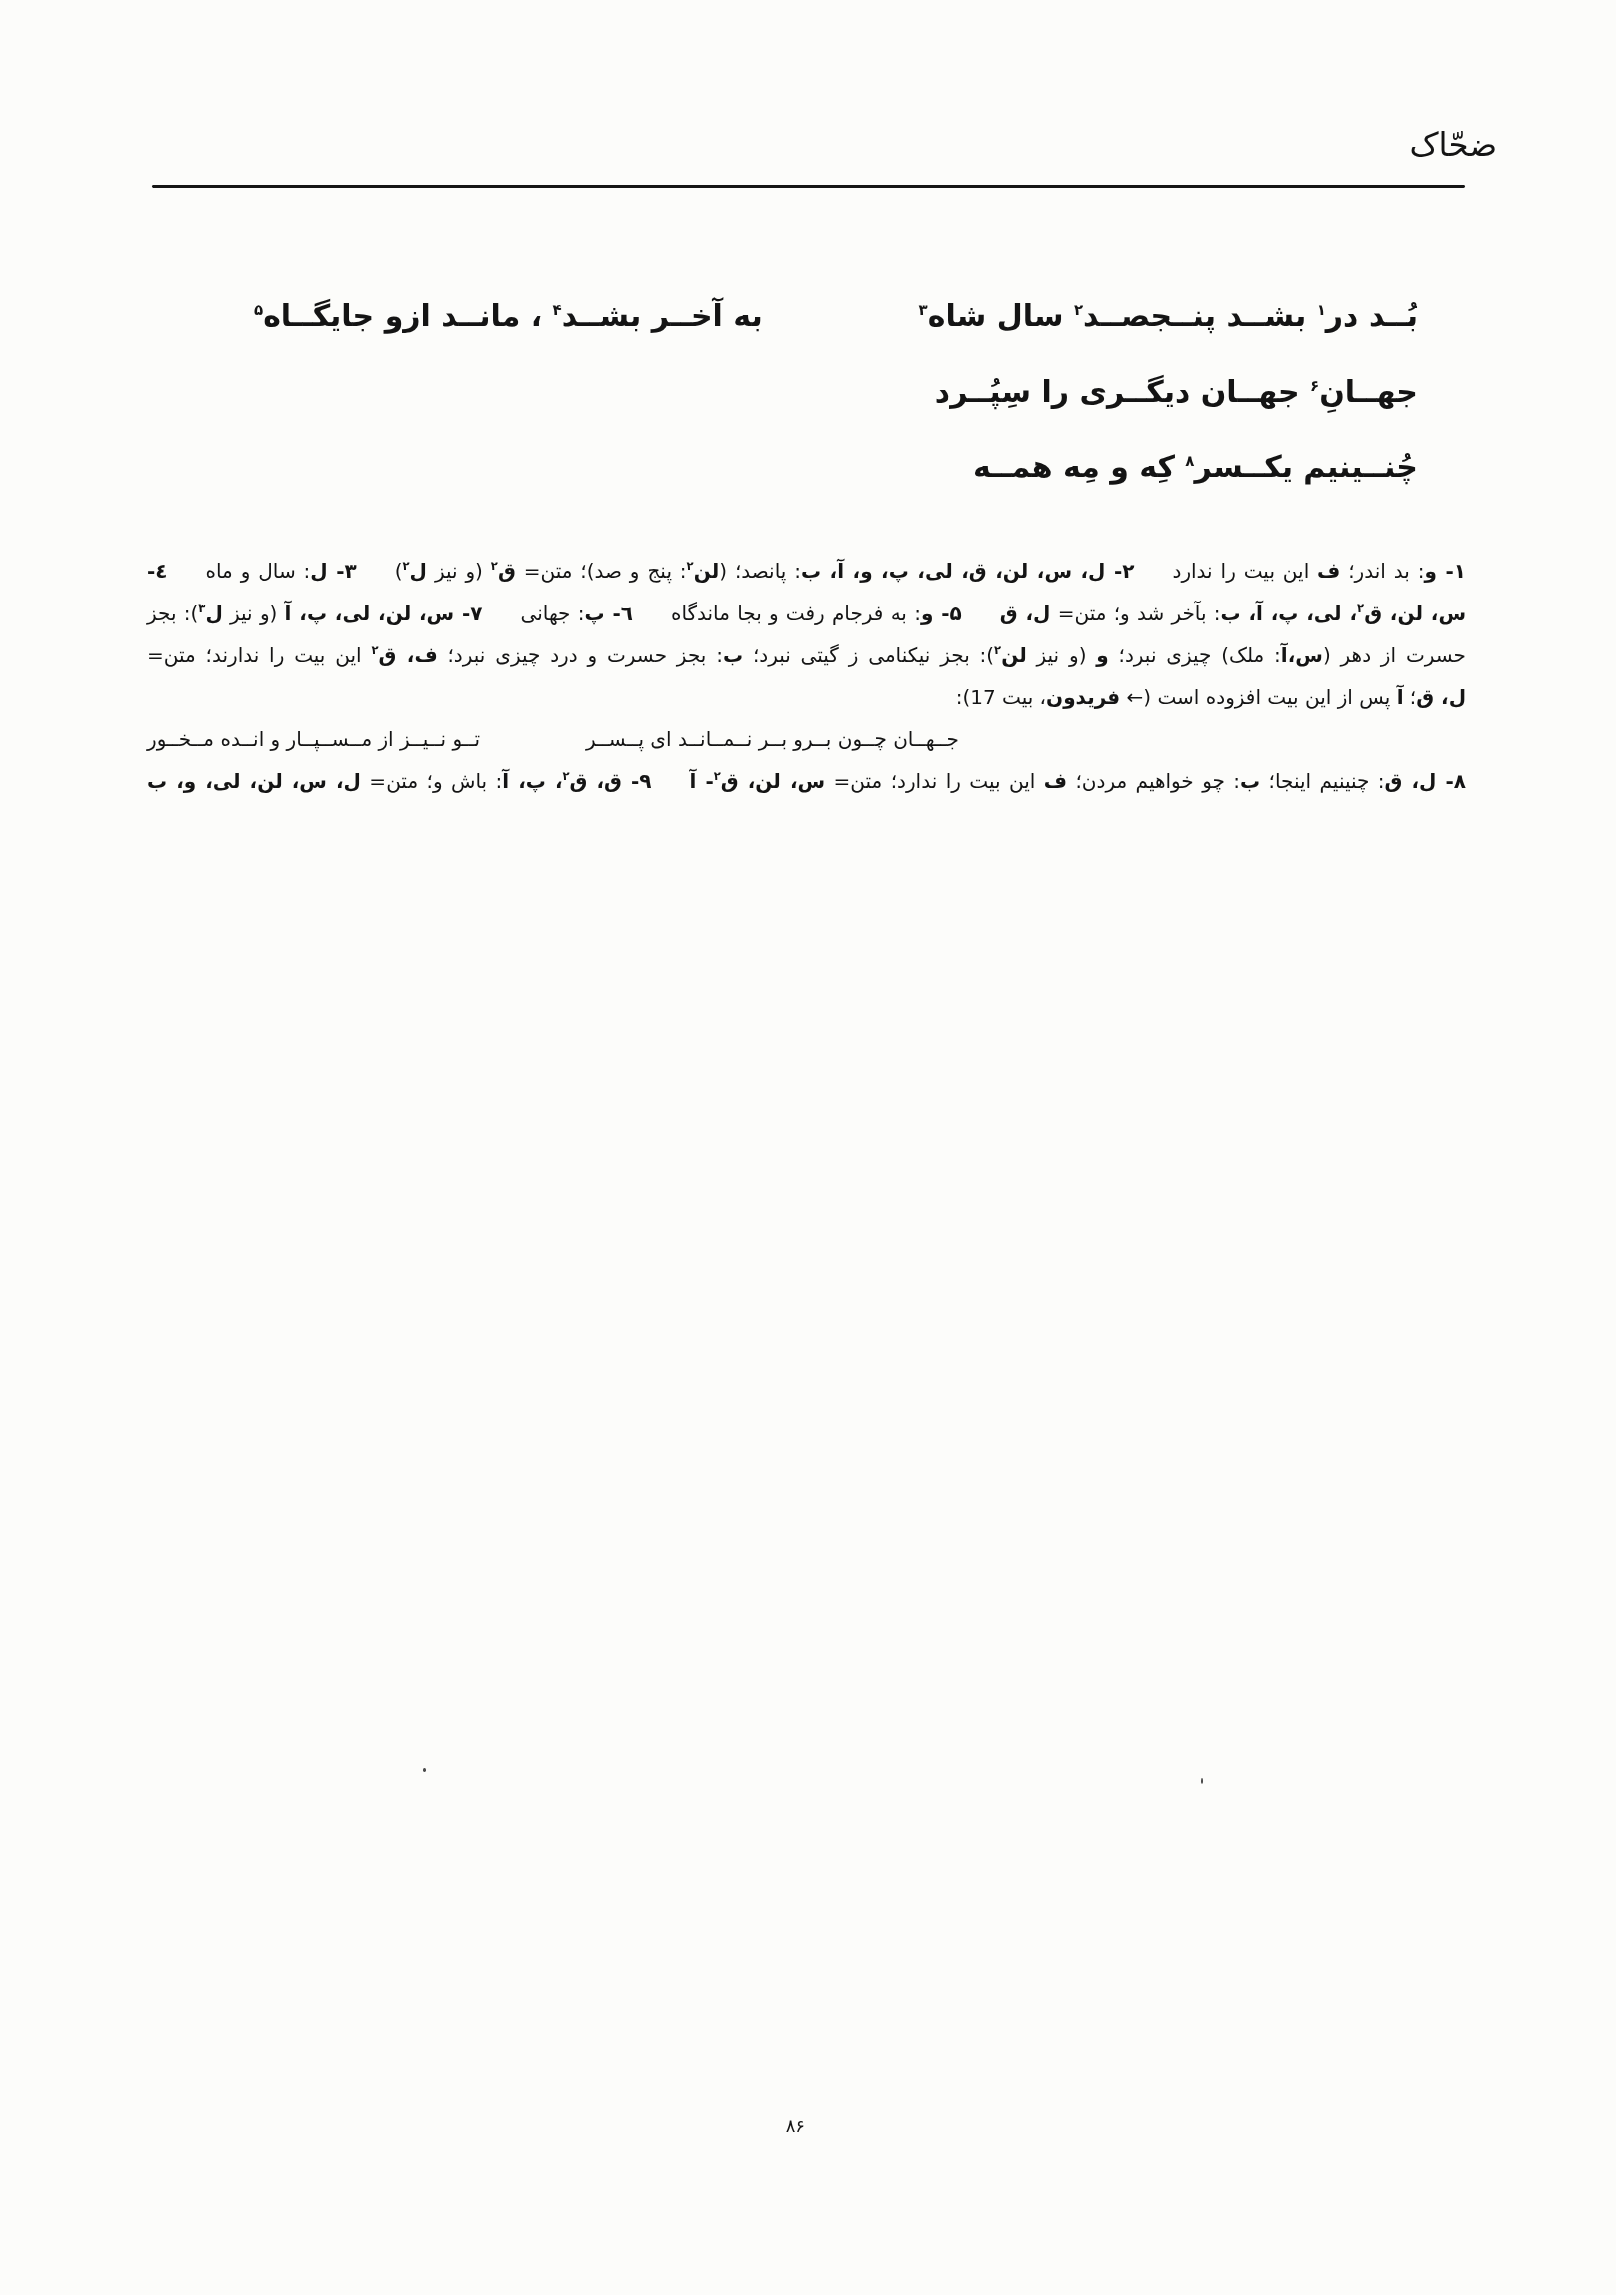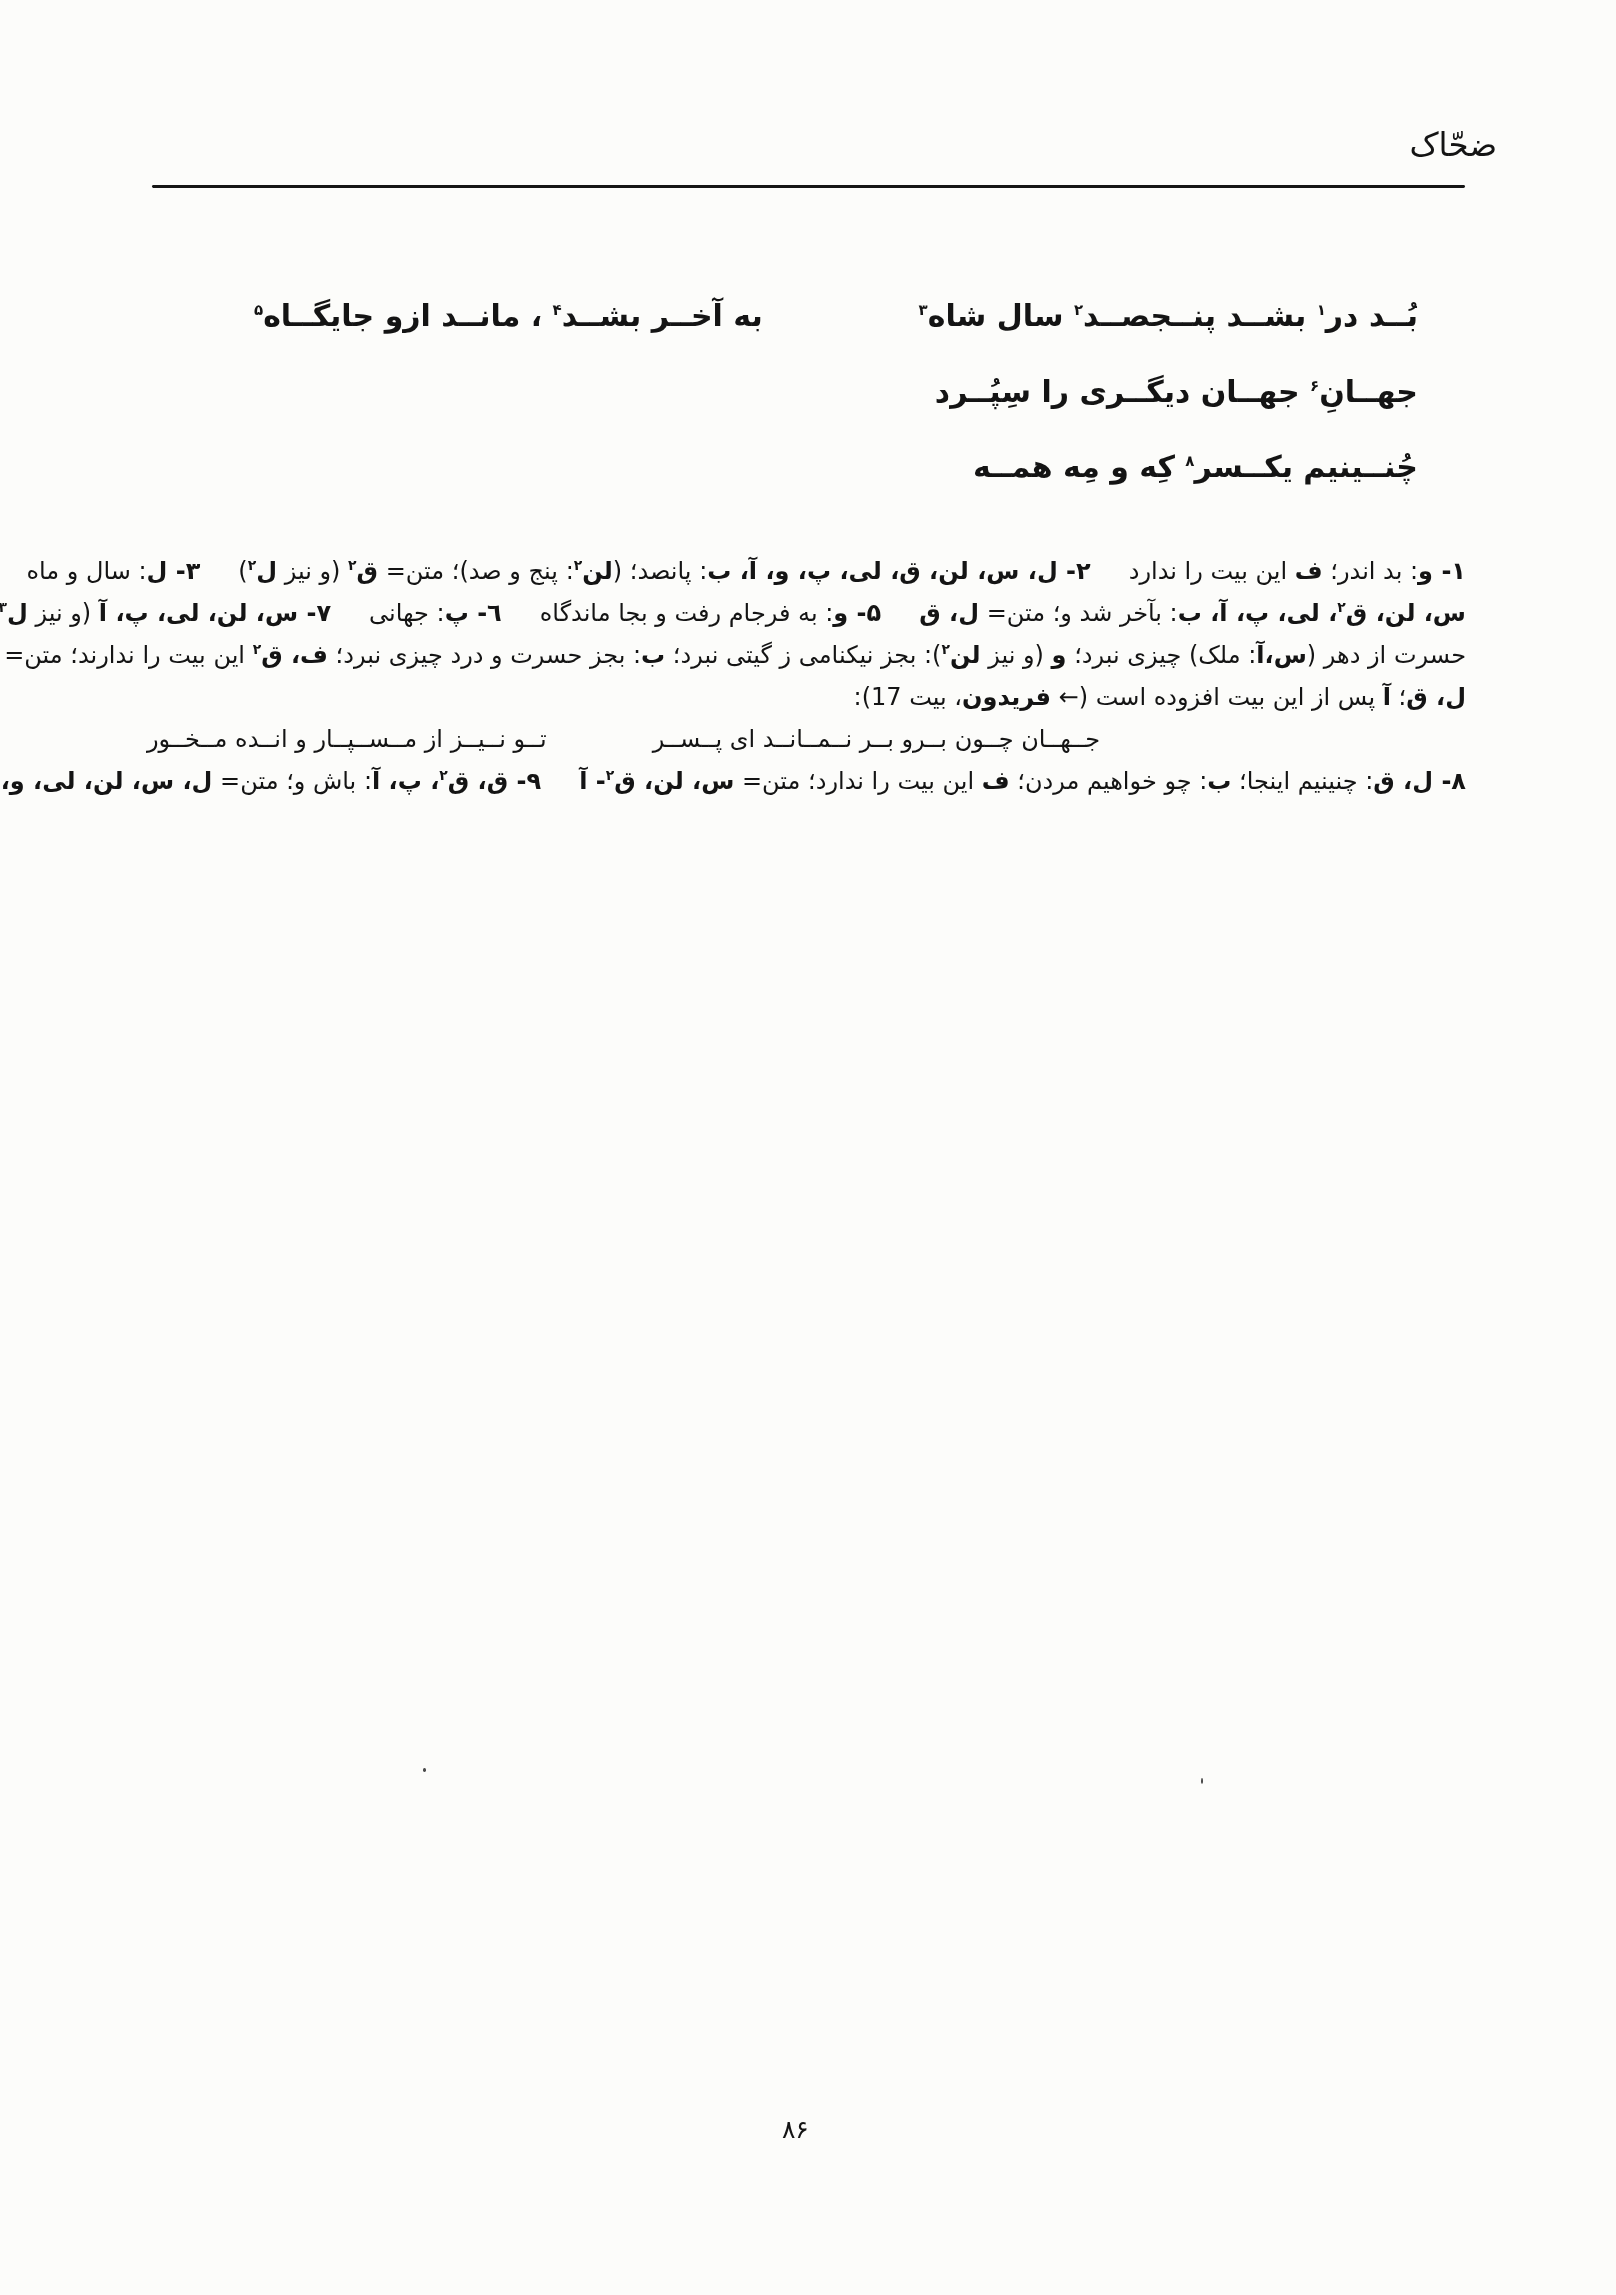--- a/index.html
+++ b/index.html
@@ -25,35 +25,35 @@
   .vrow{
     display:flex;justify-content:space-between;align-items:baseline;
     margin-bottom:38px;
   }
   .hemi{
     font-size:30px;font-weight:700;white-space:nowrap;line-height:1.25;text-align:center;
   }
   
   .footnotes{
     position:absolute;top:550px;left:147px;right:150px;
-    font-size:24px;line-height:42px;
+    font-size:20px;line-height:42px;
   }
   .fline{height:42px;white-space:nowrap;}
   .fline.full{text-align:justify;text-align-last:justify;}
   .fline.right{text-align:right;}
   .fline.center{text-align:left;}
   .b{font-weight:700;}
   .sup{font-size:0.58em;vertical-align:super;line-height:0;}
   .hemi .sup{font-size:0.5em;}
   .gap{display:inline-block;width:38px;}
   .gap.wide{width:106px;}
   
   .page-number{
     position:absolute;top:2115px;left:0;width:100%;text-align:center;
-    font-size:25px;letter-spacing:2.8px;
+    font-size:18px;letter-spacing:2.8px;
   }
   .page-number span{position:relative;right:12.7px;}
   
   .speck{position:absolute;width:2.8px;height:3.5px;background:#4a4a4a;border-radius:50%;}
   .speck.s1{left:423px;top:1768px;}
   .speck.s2{left:1201px;top:1778px;height:5.7px;width:2.1px;}
 </style>
 </head>
 <body>
 

